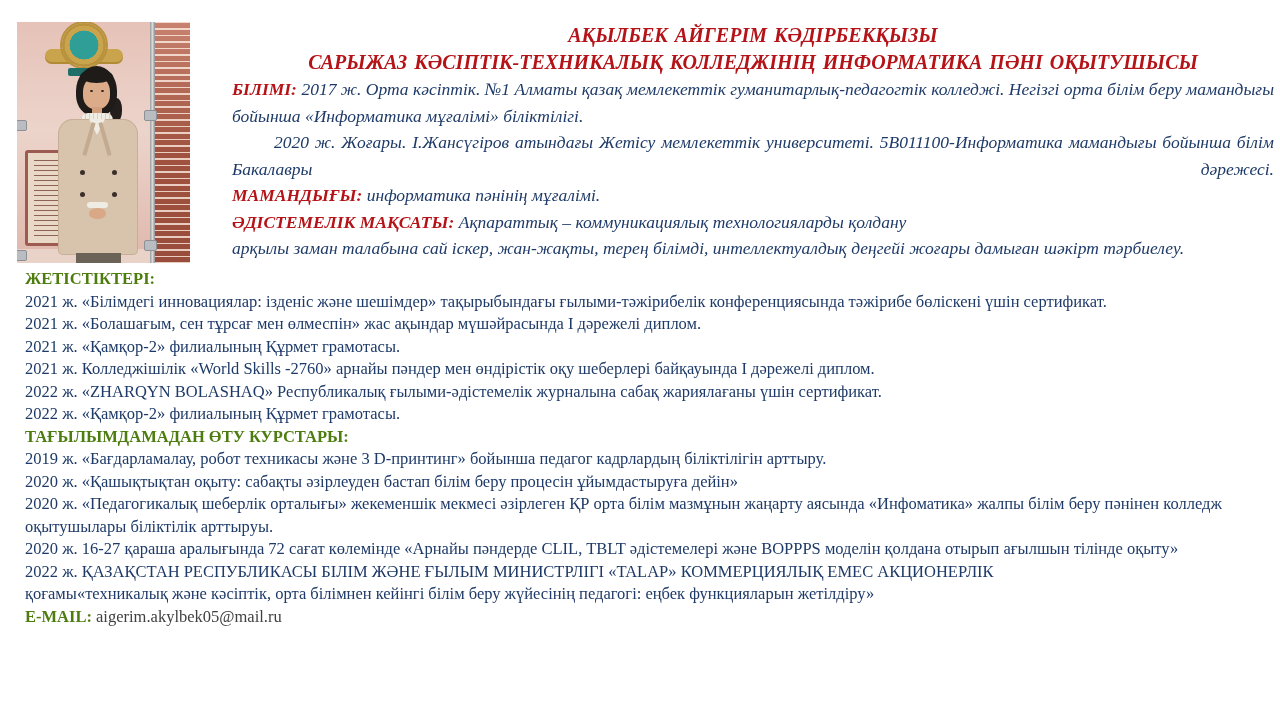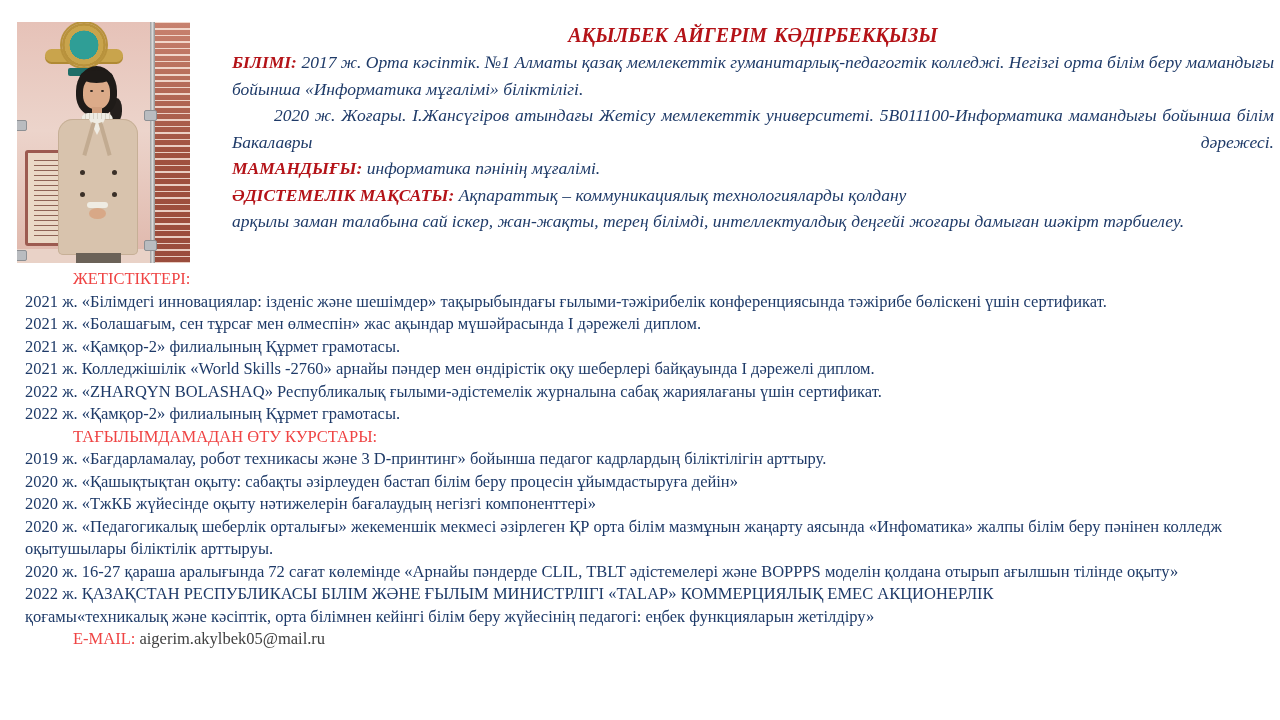--- a/index.html
+++ b/index.html
@@ -20,21 +20,21 @@
   .just{text-align:justify;}
   .just-first{text-align:justify; text-align-last:justify;}
   .indent{text-indent:42px;}
   .lbl{color:#b41318; font-weight:bold;text-align:right;}
   
   .details{
     position:absolute; left:25px; top:268px; width:1250px;
     color:#1e3a68; font-size:16.5px; line-height:22.5px;
   }
   .details .row{white-space:pre-line;}
-  .details .head{color:#ef4444; font-weight:normal;margin-left:48px;}
+  .details .head{color:#4d7c0f; font-weight:bold;}
   .email-addr{color:#404040;}
   
   .photo{
     position:absolute; left:17px; top:22px; width:173px; height:241px;
     background:linear-gradient(180deg,#e6c2b8 0%,#ecd4cb 45%,#dfb7ab 100%);
     overflow:hidden;
   }
   .photo *{position:absolute;}
   .floor{left:0; bottom:0; width:173px; height:14px; background:#e9d2c7;}
   
@@ -128,39 +128,39 @@
       <div class="btn b3"></div>
       <div class="btn b4"></div>
       <div class="cuff"></div>
       <div class="hands"></div>
       <div class="pants"></div>
     </div>
   </div>
 
   <div class="profile-col">
     <div class="title-line">АҚЫЛБЕК АЙГЕРІМ КӘДІРБЕКҚЫЗЫ</div>
+    <div class="title-line">САРЫЖАЗ КӘСІПТІК-ТЕХНИКАЛЫҚ КОЛЛЕДЖІНІҢ ИНФОРМАТИКА ПӘНІ ОҚЫТУШЫСЫ</div>
     <p class="just"><span class="lbl">БІЛІМІ:</span> <span>2017 ж. Орта кәсіптік. №1 Алматы қазақ мемлекеттік гуманитарлық-педагогтік колледжі. Негізгі орта білім беру мамандығы бойынша «Информатика мұғалімі» біліктілігі.</span></p>
     <p class="just-first indent">2020 ж. Жоғары. І.Жансүгіров атындағы Жетісу мемлекеттік университеті. 5В011100-Информатика мамандығы бойынша білім Бакалавры дәрежесі.</p>
     <p><span class="lbl">МАМАНДЫҒЫ:</span> <span>информатика пәнінің мұғалімі.</span></p>
     <p><span class="lbl">ӘДІСТЕМЕЛІК МАҚСАТЫ:</span> <span>Ақпараттық – коммуникациялық технологияларды қолдану</span></p>
     <p class="just">арқылы заман талабына сай іскер, жан-жақты, терең білімді, интеллектуалдық деңгейі жоғары дамыған шәкірт тәрбиелеу.</p>
   </div>
 
   <div class="details">
     <div class="row head">ЖЕТІСТІКТЕРІ:</div>
     <div class="row">2021 ж. «Білімдегі инновациялар: ізденіс және шешімдер» тақырыбындағы ғылыми-тәжірибелік конференциясында тәжірибе бөліскені үшін сертификат.</div>
     <div class="row">2021 ж. «Болашағым, сен тұрсағ мен өлмеспін» жас ақындар мүшәйрасында I дәрежелі диплом.</div>
     <div class="row">2021 ж. «Қамқор-2» филиалының Құрмет грамотасы.</div>
     <div class="row">2021 ж. Колледжішілік «World Skills -2760» арнайы пәндер мен өндірістік оқу шеберлері байқауында I дәрежелі диплом.</div>
     <div class="row">2022 ж. «ZHARQYN BOLASHAQ» Республикалық ғылыми-әдістемелік журналына сабақ жариялағаны үшін сертификат.</div>
     <div class="row">2022 ж. «Қамқор-2» филиалының Құрмет грамотасы.</div>
     <div class="row head">ТАҒЫЛЫМДАМАДАН ӨТУ КУРСТАРЫ:</div>
     <div class="row">2019 ж. «Бағдарламалау, робот техникасы және 3 D-принтинг» бойынша педагог кадрлардың біліктілігін арттыру.</div>
     <div class="row">2020 ж. «Қашықтықтан оқыту: сабақты әзірлеуден бастап білім беру процесін ұйымдастыруға дейін»</div>
-    <div class="row">2020 ж. «ТжКБ жүйесінде оқыту нәтижелерін бағалаудың негізгі компоненттері»</div>
     <div class="row">2020 ж. «Педагогикалық шеберлік орталығы» жекеменшік мекмесі әзірлеген ҚР орта білім мазмұнын жаңарту аясында «Инфоматика» жалпы білім беру пәнінен колледж оқытушылары біліктілік арттыруы.</div>
     <div class="row">2020 ж. 16-27 қараша аралығында 72 сағат көлемінде «Арнайы пәндерде CLIL, TBLT әдістемелері және BOPPPS моделін қолдана отырып ағылшын тілінде оқыту»</div>
     <div class="row">2022 ж. ҚАЗАҚСТАН РЕСПУБЛИКАСЫ БІЛІМ ЖӘНЕ ҒЫЛЫМ МИНИСТРЛІГІ «TALAP» КОММЕРЦИЯЛЫҚ ЕМЕС АКЦИОНЕРЛІК
 қоғамы«техникалық және кәсіптік, орта білімнен кейінгі білім беру жүйесінің педагогі: еңбек функцияларын жетілдіру»</div>
     <div class="row"><span class="head">E-MAIL:</span> <span class="email-addr">aigerim.akylbek05@mail.ru</span></div>
   </div>
 
 </div>
 
 </body></html>

